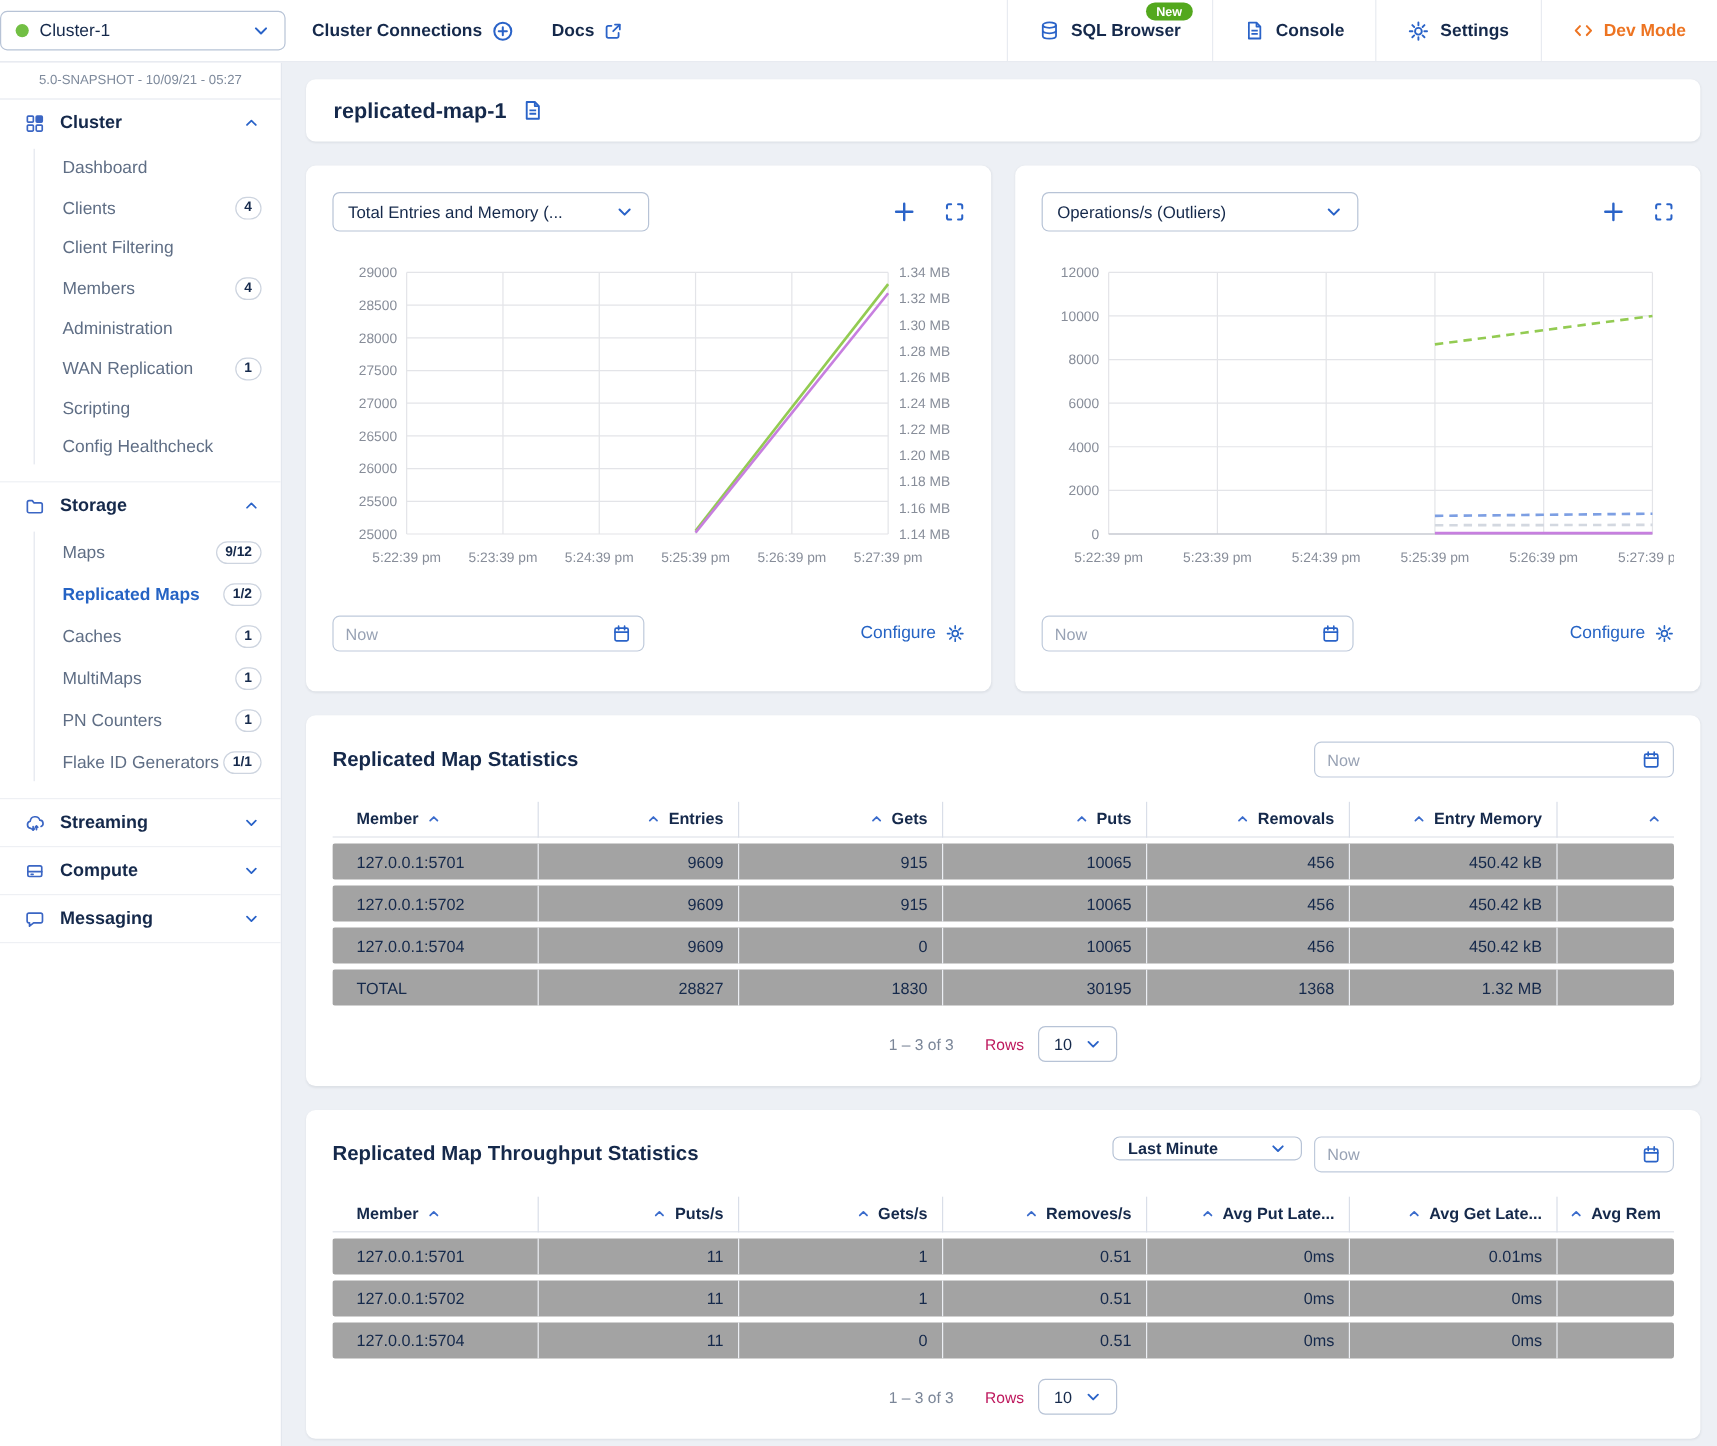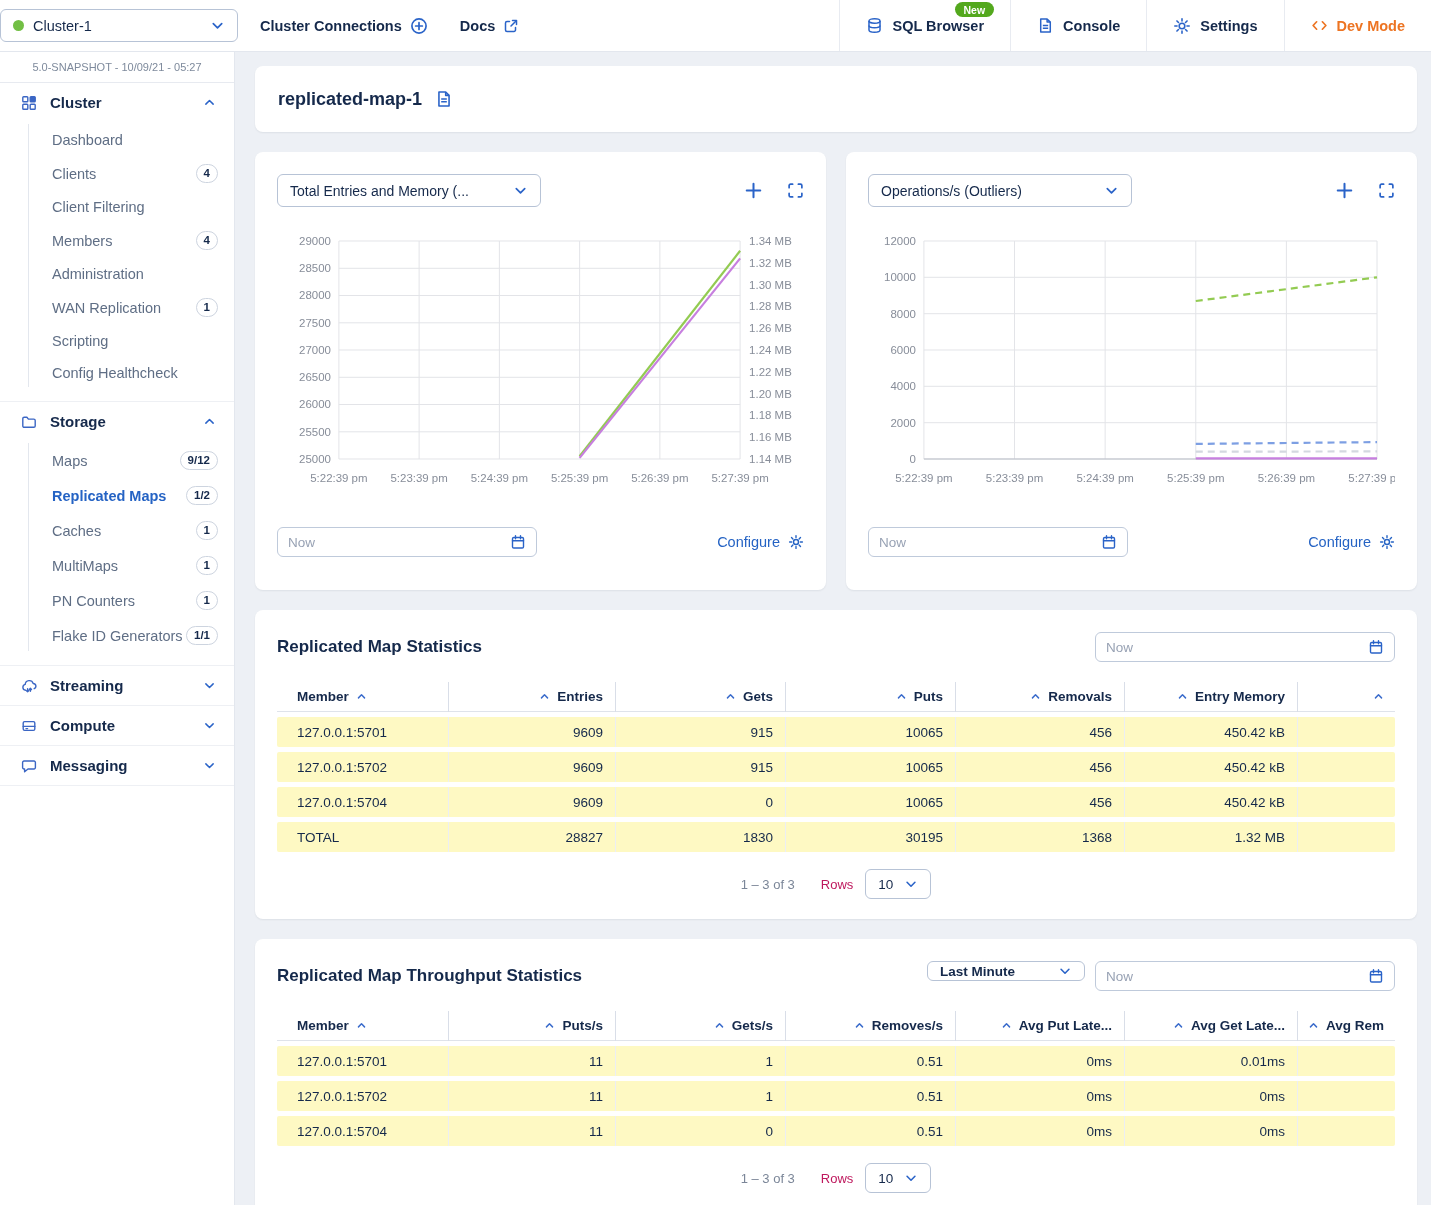--- a/index.html
+++ b/index.html
@@ -49,21 +49,21 @@
   .side-item .side-label { flex:1; }
   .side-item.active .side-label { color:#2563c4; font-weight:700; }
   .badge { border:1px solid #cdd4df; border-radius:10px; padding:1px 7px; font-size:11.5px;
             font-weight:700; color:#15294b; background:#fff; line-height:15px; }
   .sect.collapsed:last-child { border-bottom:1px solid #eef0f4; }
 
   
   .content { position:absolute; top:52px; left:236px; right:0; bottom:0; background:#edf0f5;
             padding:14px 14px 0 19px; overflow:hidden; }
   .card { background:#fff; border-radius:8px; box-shadow:0 1px 2px rgba(16,24,40,.07); }
-  .title-card { height:66px; display:flex; align-items:center; gap:13px; padding:0 23px; margin-bottom:20px; }
+  .title-card { height:52px; display:flex; align-items:center; gap:13px; padding:0 23px; margin-bottom:20px; }
   .title-card h1 { font-size:18px; font-weight:700; color:#15294b; }
   .title-card .ic { color:#2a63c8; cursor:pointer; }
 
   .charts-row { display:flex; gap:20px; margin-bottom:20px; }
   .chart-card { flex:1; height:438px; padding:22px 22px 0; }
   .chart-top { display:flex; align-items:center; }
   .select { display:inline-flex; align-items:center; gap:8px; border:1px solid #b7c3d6;
             border-radius:6px; background:#fff; padding:0 12px; height:33px; font-size:14px;
             color:#15294b; cursor:pointer; }
   .select .chev { margin-left:auto; color:#2a63c8; }
@@ -91,21 +91,21 @@
   .tablewrap { margin-top:20px; overflow:hidden; }
   .t-row { display:flex; }
   .t-head { height:30px; align-items:center; border-bottom:1px solid #dfe3ea; margin-bottom:5px; }
   .t-cell { flex:none; display:flex; align-items:center; height:30px; padding:0 12px;
             font-size:13.5px; white-space:nowrap; overflow:hidden; }
   .t-head .t-cell { font-weight:700; color:#15294b; gap:7px; border-right:1px solid #d9dee8; cursor:pointer; }
   .t-head .t-cell:last-child { border-right:none; }
   .t-cell.num { justify-content:flex-end; }
   .t-cell.first { padding-left:20px; }
   .sort-ic { color:#3b6ccc; }
-  .t-body { background:#fef9c3; margin-bottom:5px; border-radius:2px; }
+  .t-body { background:#a3a3a3; margin-bottom:5px; border-radius:2px; }
   .t-body .t-cell { color:#15294b; border-right:1px solid #eceef3; }
   .t-body .t-cell:last-child { border-right:none; }
   .pager { display:flex; align-items:center; justify-content:center; margin-top:12px; gap:12px; }
   .pg-range { font-size:13px; color:#7b8698; margin-right:14px; }
   .pg-rows { font-size:13px; color:#be185d; }
   .pg-select { width:66px; height:30px; font-size:13.5px; }
 </style>
 </head>
 <body>
 

